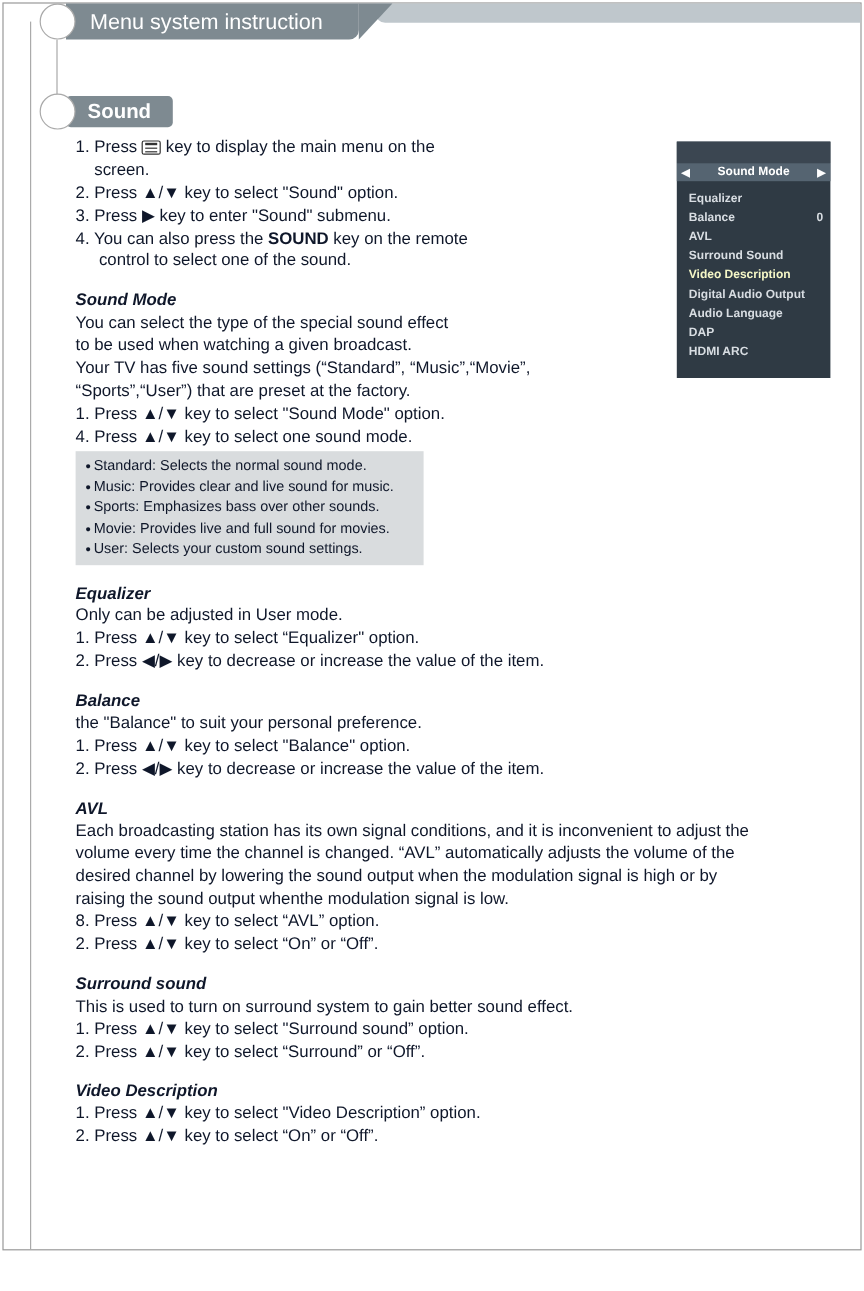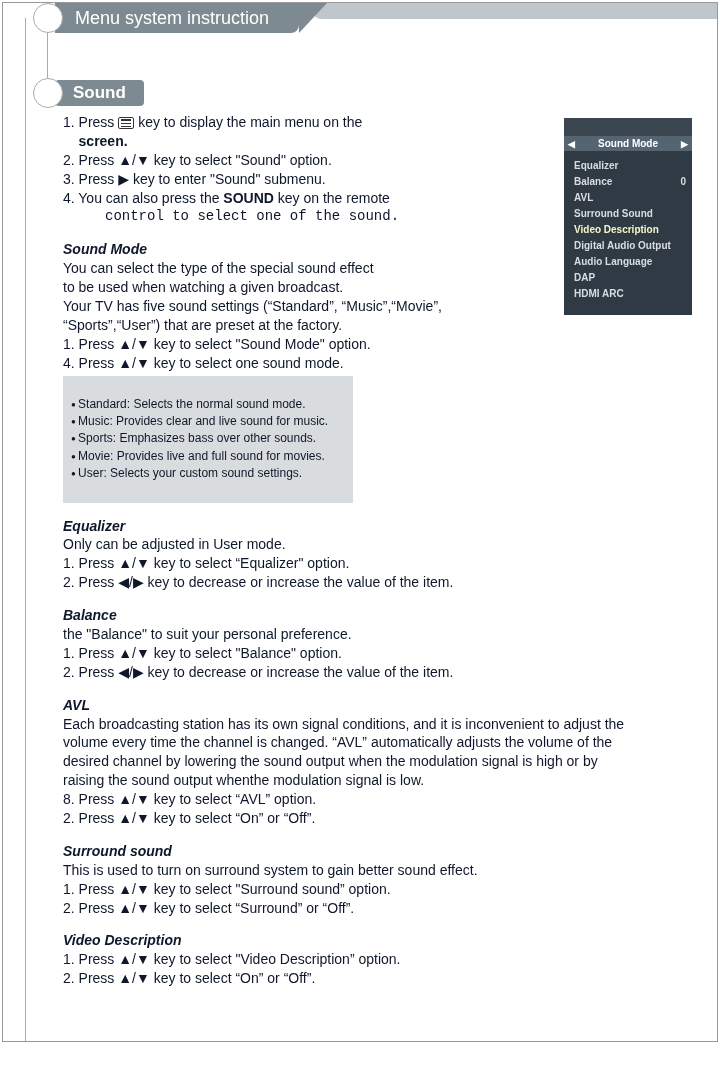--- a/index.html
+++ b/index.html
@@ -14,21 +14,21 @@
   .section-circle { width: 30px; height: 30px; border: 1px solid #aaa; border-radius: 50%; background: #fff; margin-right: -8px; z-index: 2; }
   .section-body { background: #7e8a91; color: #fff; font-size: 17px; font-weight: bold; height: 26px; line-height: 26px; padding: 0 18px 0 18px; border-radius: 4px; }
   .vbar { position: absolute; left: 22px; top: 15px; bottom: 0; width: 1px; background: #aaa; }
   .vbar2 { position: absolute; left: 44px; top: 30px; height: 60px; width: 1px; background: #aaa; }
   .content { position: absolute; top: 110px; left: 60px; right: 20px; font-size: 14px; color: #0f172a; line-height: 1.35; }
   .content p { margin: 0; }
   .bold { font-weight: bold; }
   .bolditalic { font-weight: bold; font-style: italic; }
   .menu-icon { display: inline-flex; flex-direction: column; justify-content: center; gap: 2px; width: 16px; height: 12px; border: 1.5px solid #333; padding: 1px 2px; vertical-align: middle; border-radius: 2px; }
   .menu-icon span { display: block; height: 1.5px; background: #333; }
-  .modes-box { background: #d9dcde; font-size: 12px; padding: 20px 8px; margin-top: 3px; width: 290px; line-height: 1.45; }
+  .modes-box { background: #d9dcde; font-size: 12px; padding: 4px 8px; margin-top: 3px; width: 290px; line-height: 1.45; }
   .modes-box div::before { content: "\25CF  "; font-size: 8px; vertical-align: 1px; }
   .spacer { height: 14px; }
   .osd { position: absolute; top: 115px; right: 25px; width: 128px; background: #2f3a44; color: #d8dde2; font-size: 10px; padding-bottom: 14px; }
   .osd-top { height: 18px; background: #3b4651; }
   .osd-header { background: #556471; display: flex; align-items: center; justify-content: space-between; padding: 2px 4px; color: #fff; font-weight: bold; font-size: 10px; }
   .osd-header .tri { font-size: 9px; }
   .osd-list { padding: 6px 0 0 10px; font-size: 10px; font-weight: bold; }
   .osd-list div { padding: 2.5px 6px 2.5px 0; display: flex; justify-content: space-between; }
   .osd-list .hl { color: #f5f7c7; }
 </style>
@@ -100,25 +100,25 @@
   <div class="content">
     <p>
       <span>1. Press </span>
       <span class="menu-icon">
           <span></span>
           <span></span>
           <span></span>
         </span>
       <span> key to display the main menu on the</span>
     </p>
-    <p style="white-space:pre;font-weight:bold;">    screen.</p>
+    <p style="white-space:pre;">    screen.</p>
     <p>2. Press ▲/▼ key to select "Sound" option.</p>
     <p>3. Press ▶ key to enter "Sound" submenu.</p>
     <p><span>4. You can also press the </span><span class="bold">SOUND</span><span> key on the remote</span></p>
-    <p style="white-space:pre;font-family:Liberation Mono, monospace;">     control to select one of the sound.</p>
+    <p style="white-space:pre;">     control to select one of the sound.</p>
 
     <div class="spacer"></div>
     <p class="bolditalic">Sound Mode</p>
     <p>You can select the type of the special sound effect</p>
     <p>to be used when watching a given broadcast.</p>
     <p>Your TV has five sound settings (“Standard”, “Music”,“Movie”,</p>
     <p>“Sports”,“User”) that are preset at the factory.</p>
     <p>1. Press ▲/▼ key to select "Sound Mode" option.</p>
     <p>4. Press ▲/▼ key to select one sound mode.</p>
 

